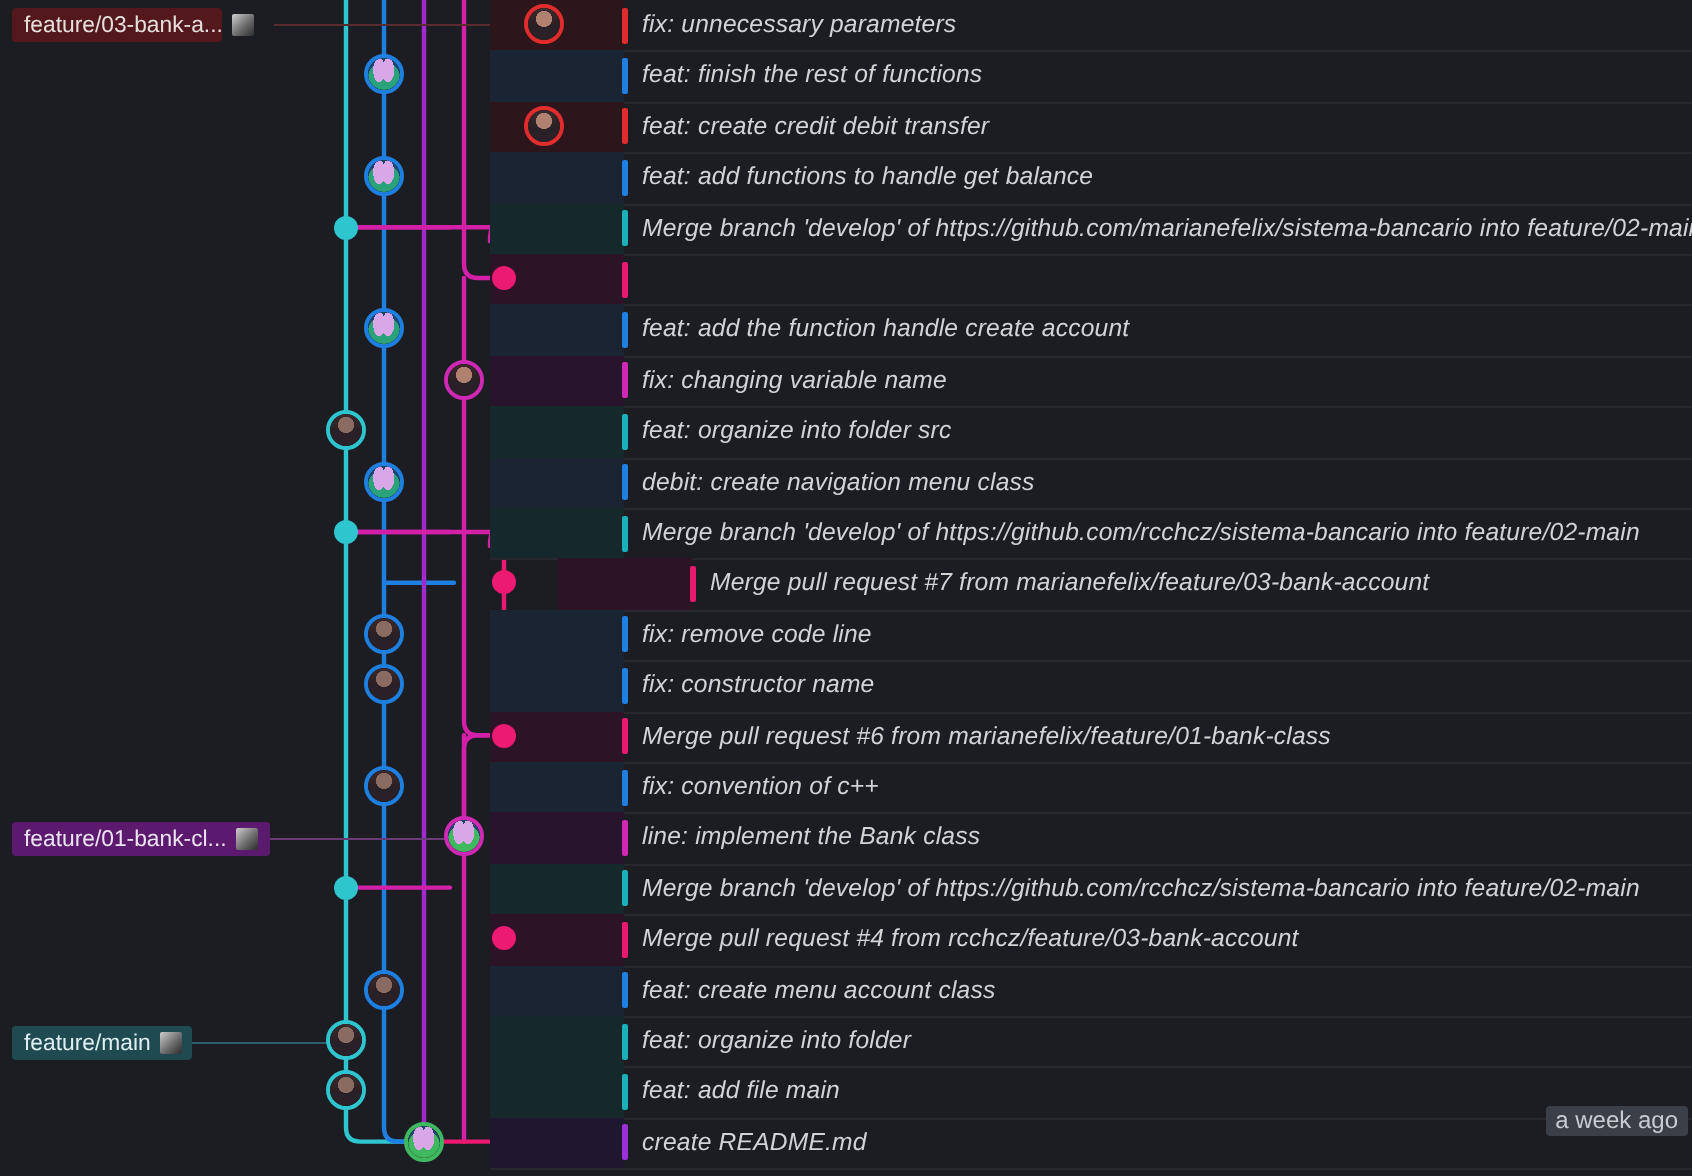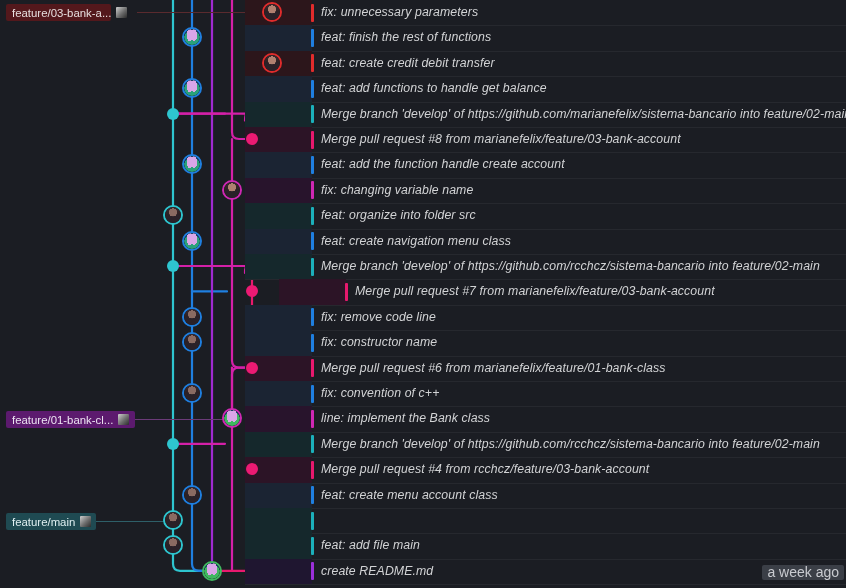--- a/index.html
+++ b/index.html
@@ -25,22 +25,22 @@
   .node .face{position:absolute;inset:0;border-radius:50%;}
   .dot{position:absolute;width:12px;height:12px;border-radius:50%;}
 
   
   .badge{position:absolute;height:17px;display:flex;align-items:center;gap:5px;
          padding:0 6px;border-radius:2px;font-size:11.4px;white-space:nowrap;
          color:#e9e9ea;box-sizing:border-box;}
   .badge .ava{width:11px;height:11px;border-radius:1px;flex:0 0 auto;}
 
   .timebadge{position:absolute;right:2px;height:15px;padding:0 5px;border-radius:2px;
-             background:#3b3f47;color:#c9cbd0;font-size:14px;line-height:15px;
-             white-space:nowrap;margin-top:12px;}
+             background:#3b3f47;color:#c9cbd0;font-size:12px;line-height:15px;
+             white-space:nowrap;}
 </style>
 </head>
 <body>
 
 <div id="stage">
 
   <svg id="graph" viewBox="0 0 320 588" width="320" height="588" xmlns="http://www.w3.org/2000/svg">
       <path d="M173,0 L173,545.4" stroke="#2ec5cf" stroke-width="2.2" fill="none" stroke-linecap="round" stroke-linejoin="round"></path>
       <path d="M173,545.4 L173,563.8 Q173,570.8 180,570.8 L212,570.8" stroke="#2ec5cf" stroke-width="2.2" fill="none" stroke-linecap="round" stroke-linejoin="round"></path>
       <path d="M192,0 L192,291.4" stroke="#1f7fe0" stroke-width="2.2" fill="none" stroke-linecap="round" stroke-linejoin="round"></path>
@@ -96,21 +96,20 @@
       </div>
       <div class="row" style="top: 101.6px;">
         <div class="rowhl" style="background:#15282c"></div>
         <div class="rowbar" style="background:#1cb0bb"></div>
         <div class="msg">Merge branch 'develop' of https://github.com/marianefelix/sistema-bancario into feature/02-main</div>
         <div class="rowline"></div>
       </div>
       <div class="row" style="top: 127px;">
         <div class="rowhl" style="background:#2c1426"></div>
         <div class="rowbar" style="background:#e8196e"></div>
-        <div class="msg">Merge pull request #8 from marianefelix/feature/03-bank-account</div>
         <div class="rowline"></div>
       </div>
       <div class="row" style="top: 152.4px;">
         <div class="rowhl" style="background:#1b2433"></div>
         <div class="rowbar" style="background:#1f7fe0"></div>
         <div class="msg">feat: add the function handle create account</div>
         <div class="rowline"></div>
       </div>
       <div class="row" style="top: 177.8px;">
         <div class="rowhl" style="background:#28142c"></div>
@@ -120,21 +119,21 @@
       </div>
       <div class="row" style="top: 203.2px;">
         <div class="rowhl" style="background:#15282c"></div>
         <div class="rowbar" style="background:#1cb0bb"></div>
         <div class="msg">feat: organize into folder src</div>
         <div class="rowline"></div>
       </div>
       <div class="row" style="top: 228.6px;">
         <div class="rowhl" style="background:#1b2433"></div>
         <div class="rowbar" style="background:#1f7fe0"></div>
-        <div class="msg">feat: create navigation menu class</div>
+        <div class="msg">debit: create navigation menu class</div>
         <div class="rowline"></div>
       </div>
       <div class="row" style="top: 254px;">
         <div class="rowhl" style="background:#15282c"></div>
         <div class="rowbar" style="background:#1cb0bb"></div>
         <div class="msg">Merge branch 'develop' of https://github.com/rcchcz/sistema-bancario into feature/02-main</div>
         <div class="rowline"></div>
       </div>
       <div class="row" style="top: 279.4px; margin-left: 34px;">
         <div class="rowhl" style="background:#2c1426"></div>
@@ -186,20 +185,21 @@
       </div>
       <div class="row" style="top: 482.6px;">
         <div class="rowhl" style="background:#1b2433"></div>
         <div class="rowbar" style="background:#1f7fe0"></div>
         <div class="msg">feat: create menu account class</div>
         <div class="rowline"></div>
       </div>
       <div class="row" style="top: 508px;">
         <div class="rowhl" style="background:#15282c"></div>
         <div class="rowbar" style="background:#1cb0bb"></div>
+        <div class="msg">feat: organize into folder</div>
         <div class="rowline"></div>
       </div>
       <div class="row" style="top: 533.4px;">
         <div class="rowhl" style="background:#15282c"></div>
         <div class="rowbar" style="background:#1cb0bb"></div>
         <div class="msg">feat: add file main</div>
         <div class="rowline"></div>
       </div>
       <div class="row" style="top: 558.8px;">
         <div class="rowhl" style="background:#1f1630"></div>

